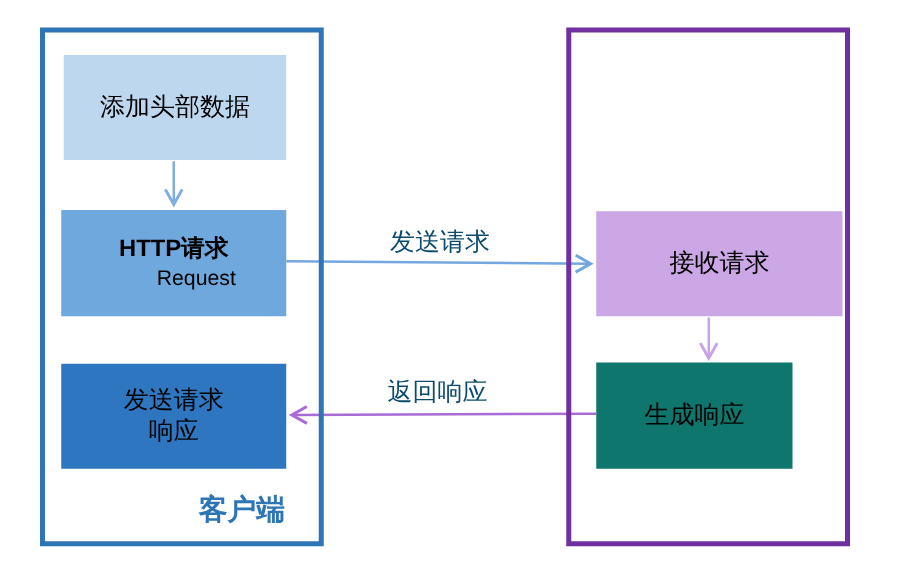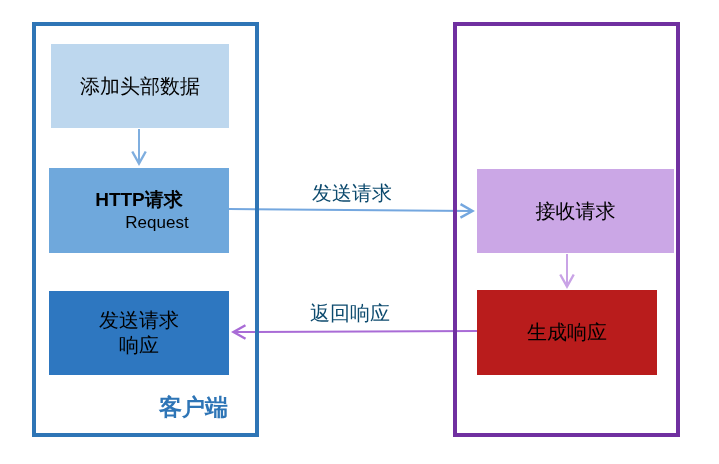--- a/index.html
+++ b/index.html
@@ -9,21 +9,21 @@
   .container-frame{position:absolute;box-sizing:border-box;background:transparent;}
   .client-frame{left:32px;top:22px;width:227px;height:415px;border:4px solid #2E75B6;}
   .server-frame{left:453px;top:22px;width:227px;height:415px;border:4px solid #7030A0;}
 
   .node{position:absolute;display:flex;flex-direction:column;align-items:center;justify-content:center;
         text-align:center;color:#000000;line-height:1.25;}
   .box-add-header{left:51px;top:44px;width:178px;height:84px;background:#BDD7EE;font-size:20px;}
   .box-http-request{left:49px;top:168px;width:180px;height:85px;background:#6FA8DC;}
   .box-receive-process{left:49px;top:291px;width:180px;height:84px;background:#2E77C0;font-size:20px;}
   .box-receive-request{left:477px;top:169px;width:197px;height:84px;background:#CBA7E6;font-size:20px;text-align:right;}
-  .box-generate-response{left:477px;top:290px;width:180px;height:85px;background:#b91c1c;}
+  .box-generate-response{left:477px;top:290px;width:157px;height:85px;background:#0f766e;}
 
   .cjk-bold{font-size:19px;font-weight:bold;}
   .cjk-line{font-size:20px;}
   .latin-bold{font-size:17px;font-weight:normal;padding-left:36px;}
 
   .group-label{position:absolute;text-align:center;font-weight:bold;font-size:23px;padding-left:48px;}
   .client-label{left:32px;top:392px;width:227px;color:#2E75B6;}
   .server-label{left:453px;top:392px;width:227px;color:#9245CE;}
 
   .arrow-label{position:absolute;width:140px;text-align:center;font-size:20px;color:#0c4a6e;}

